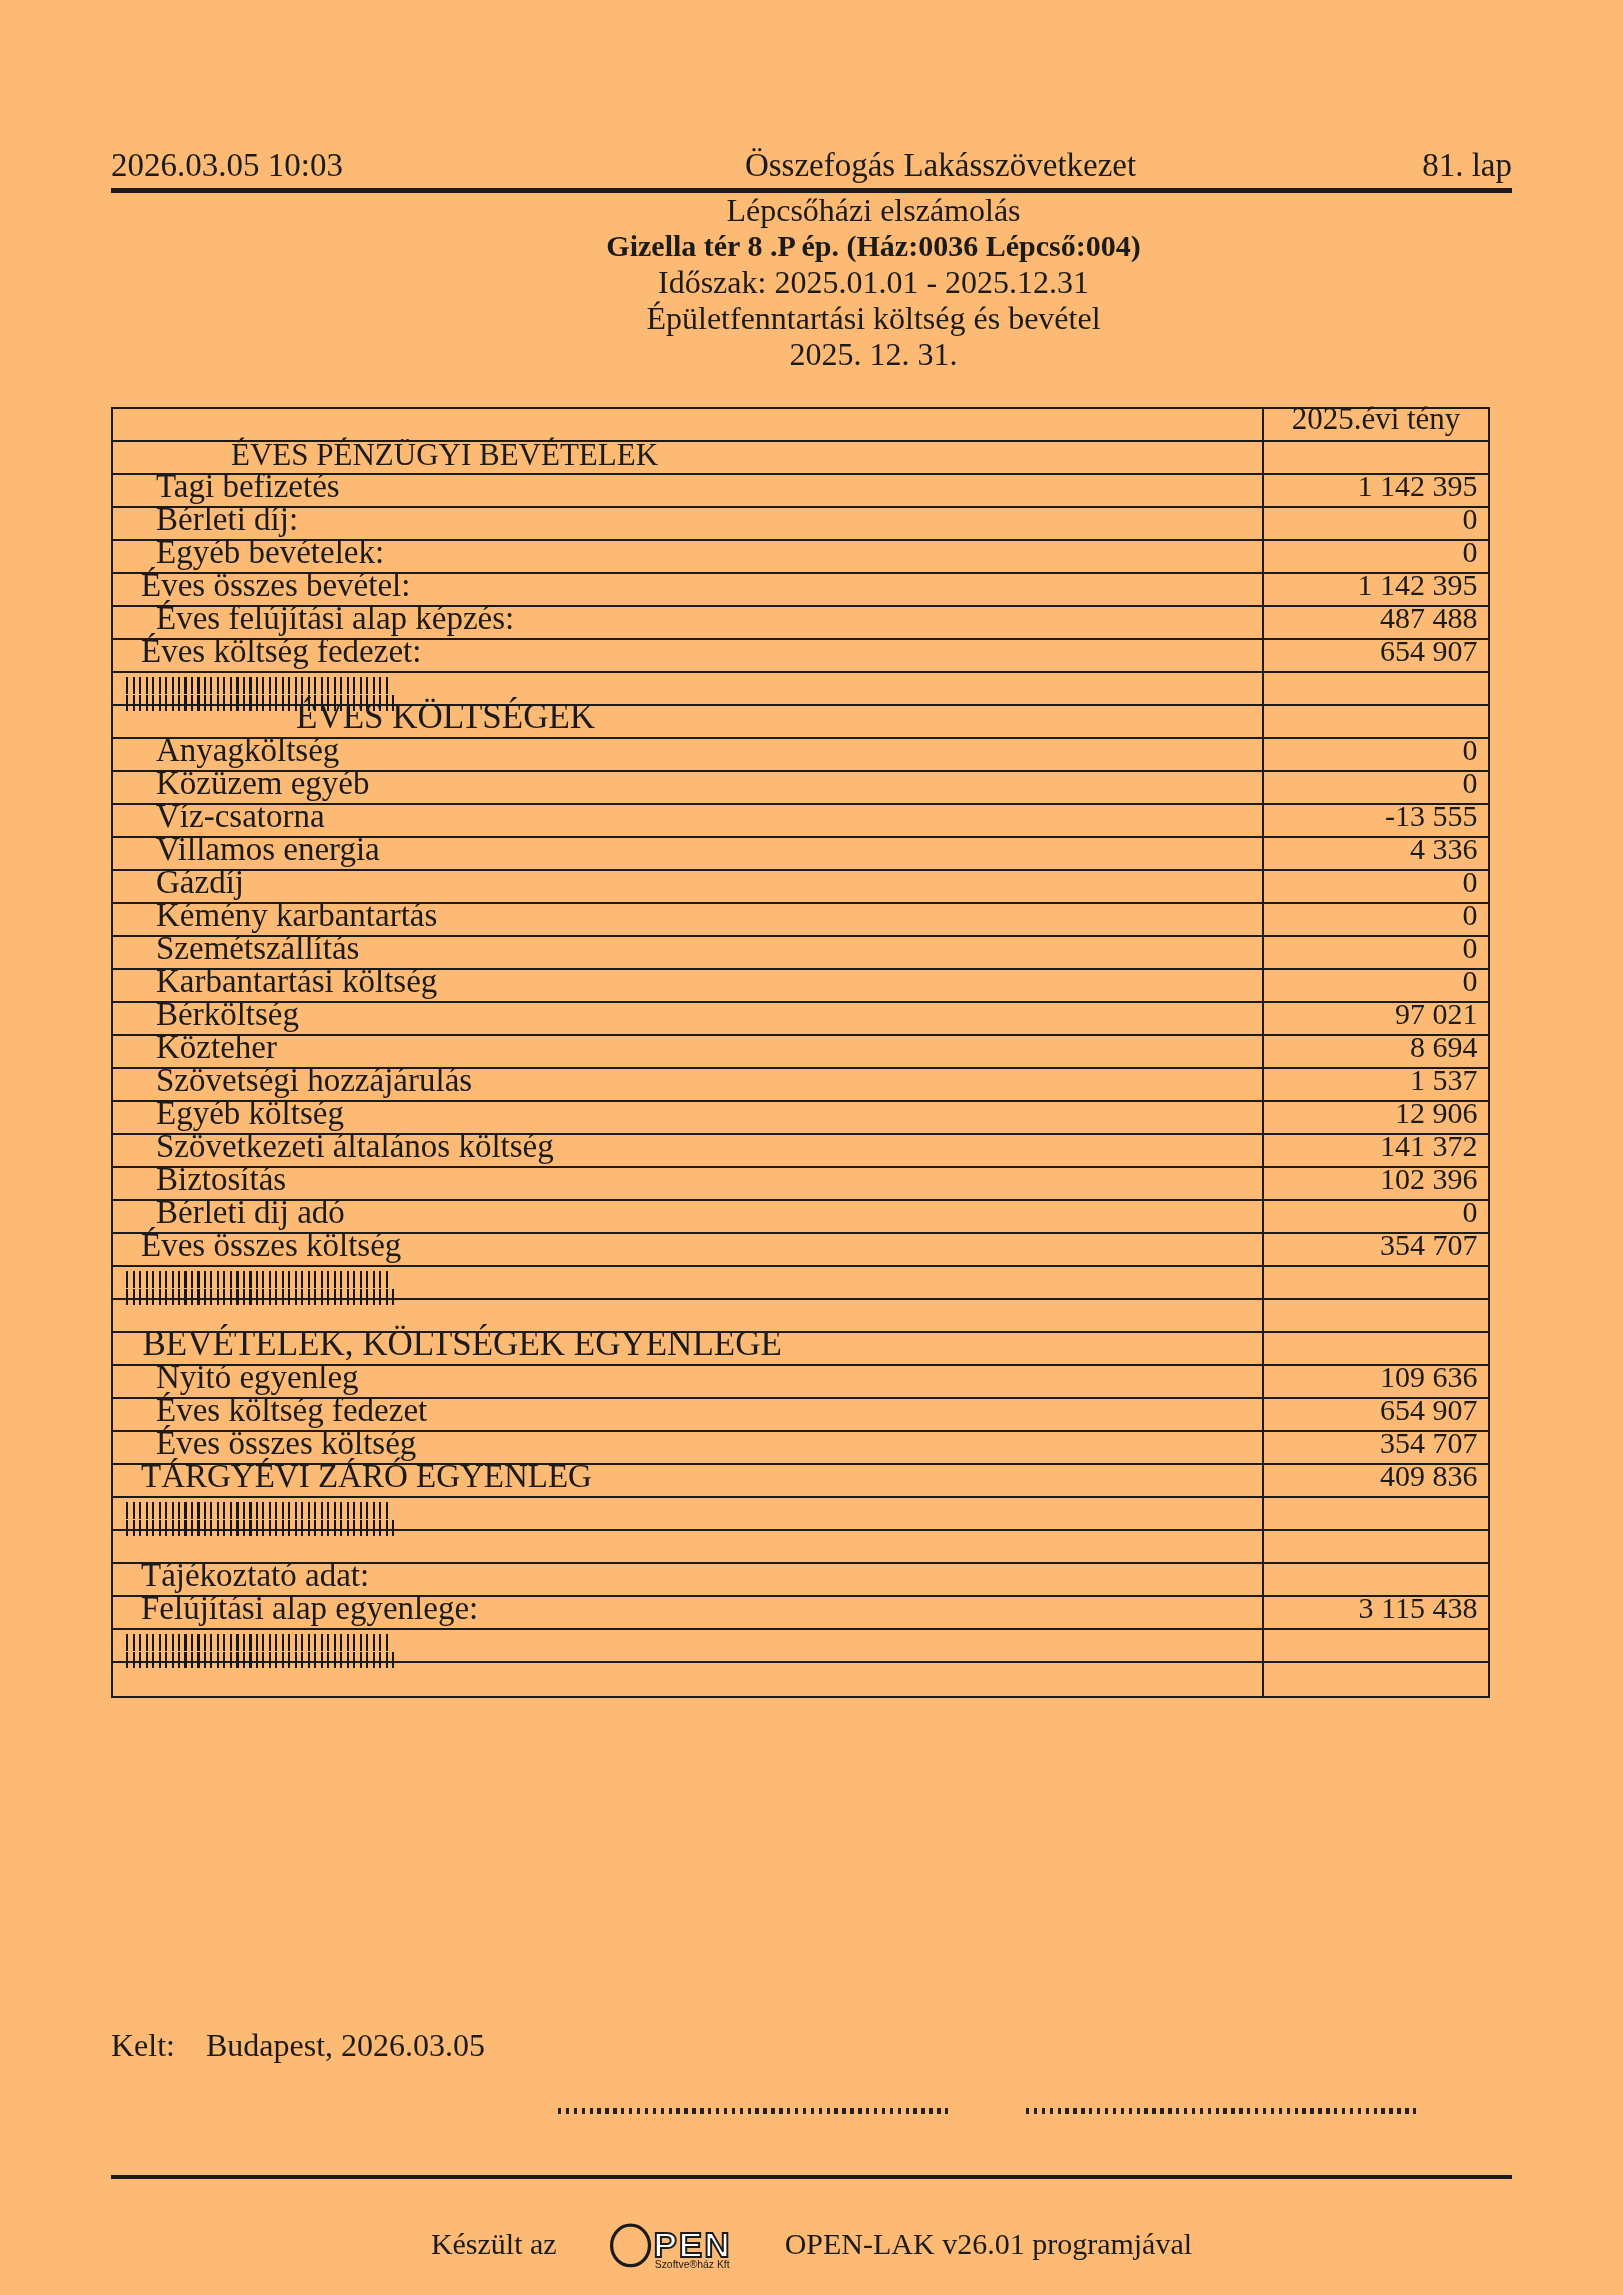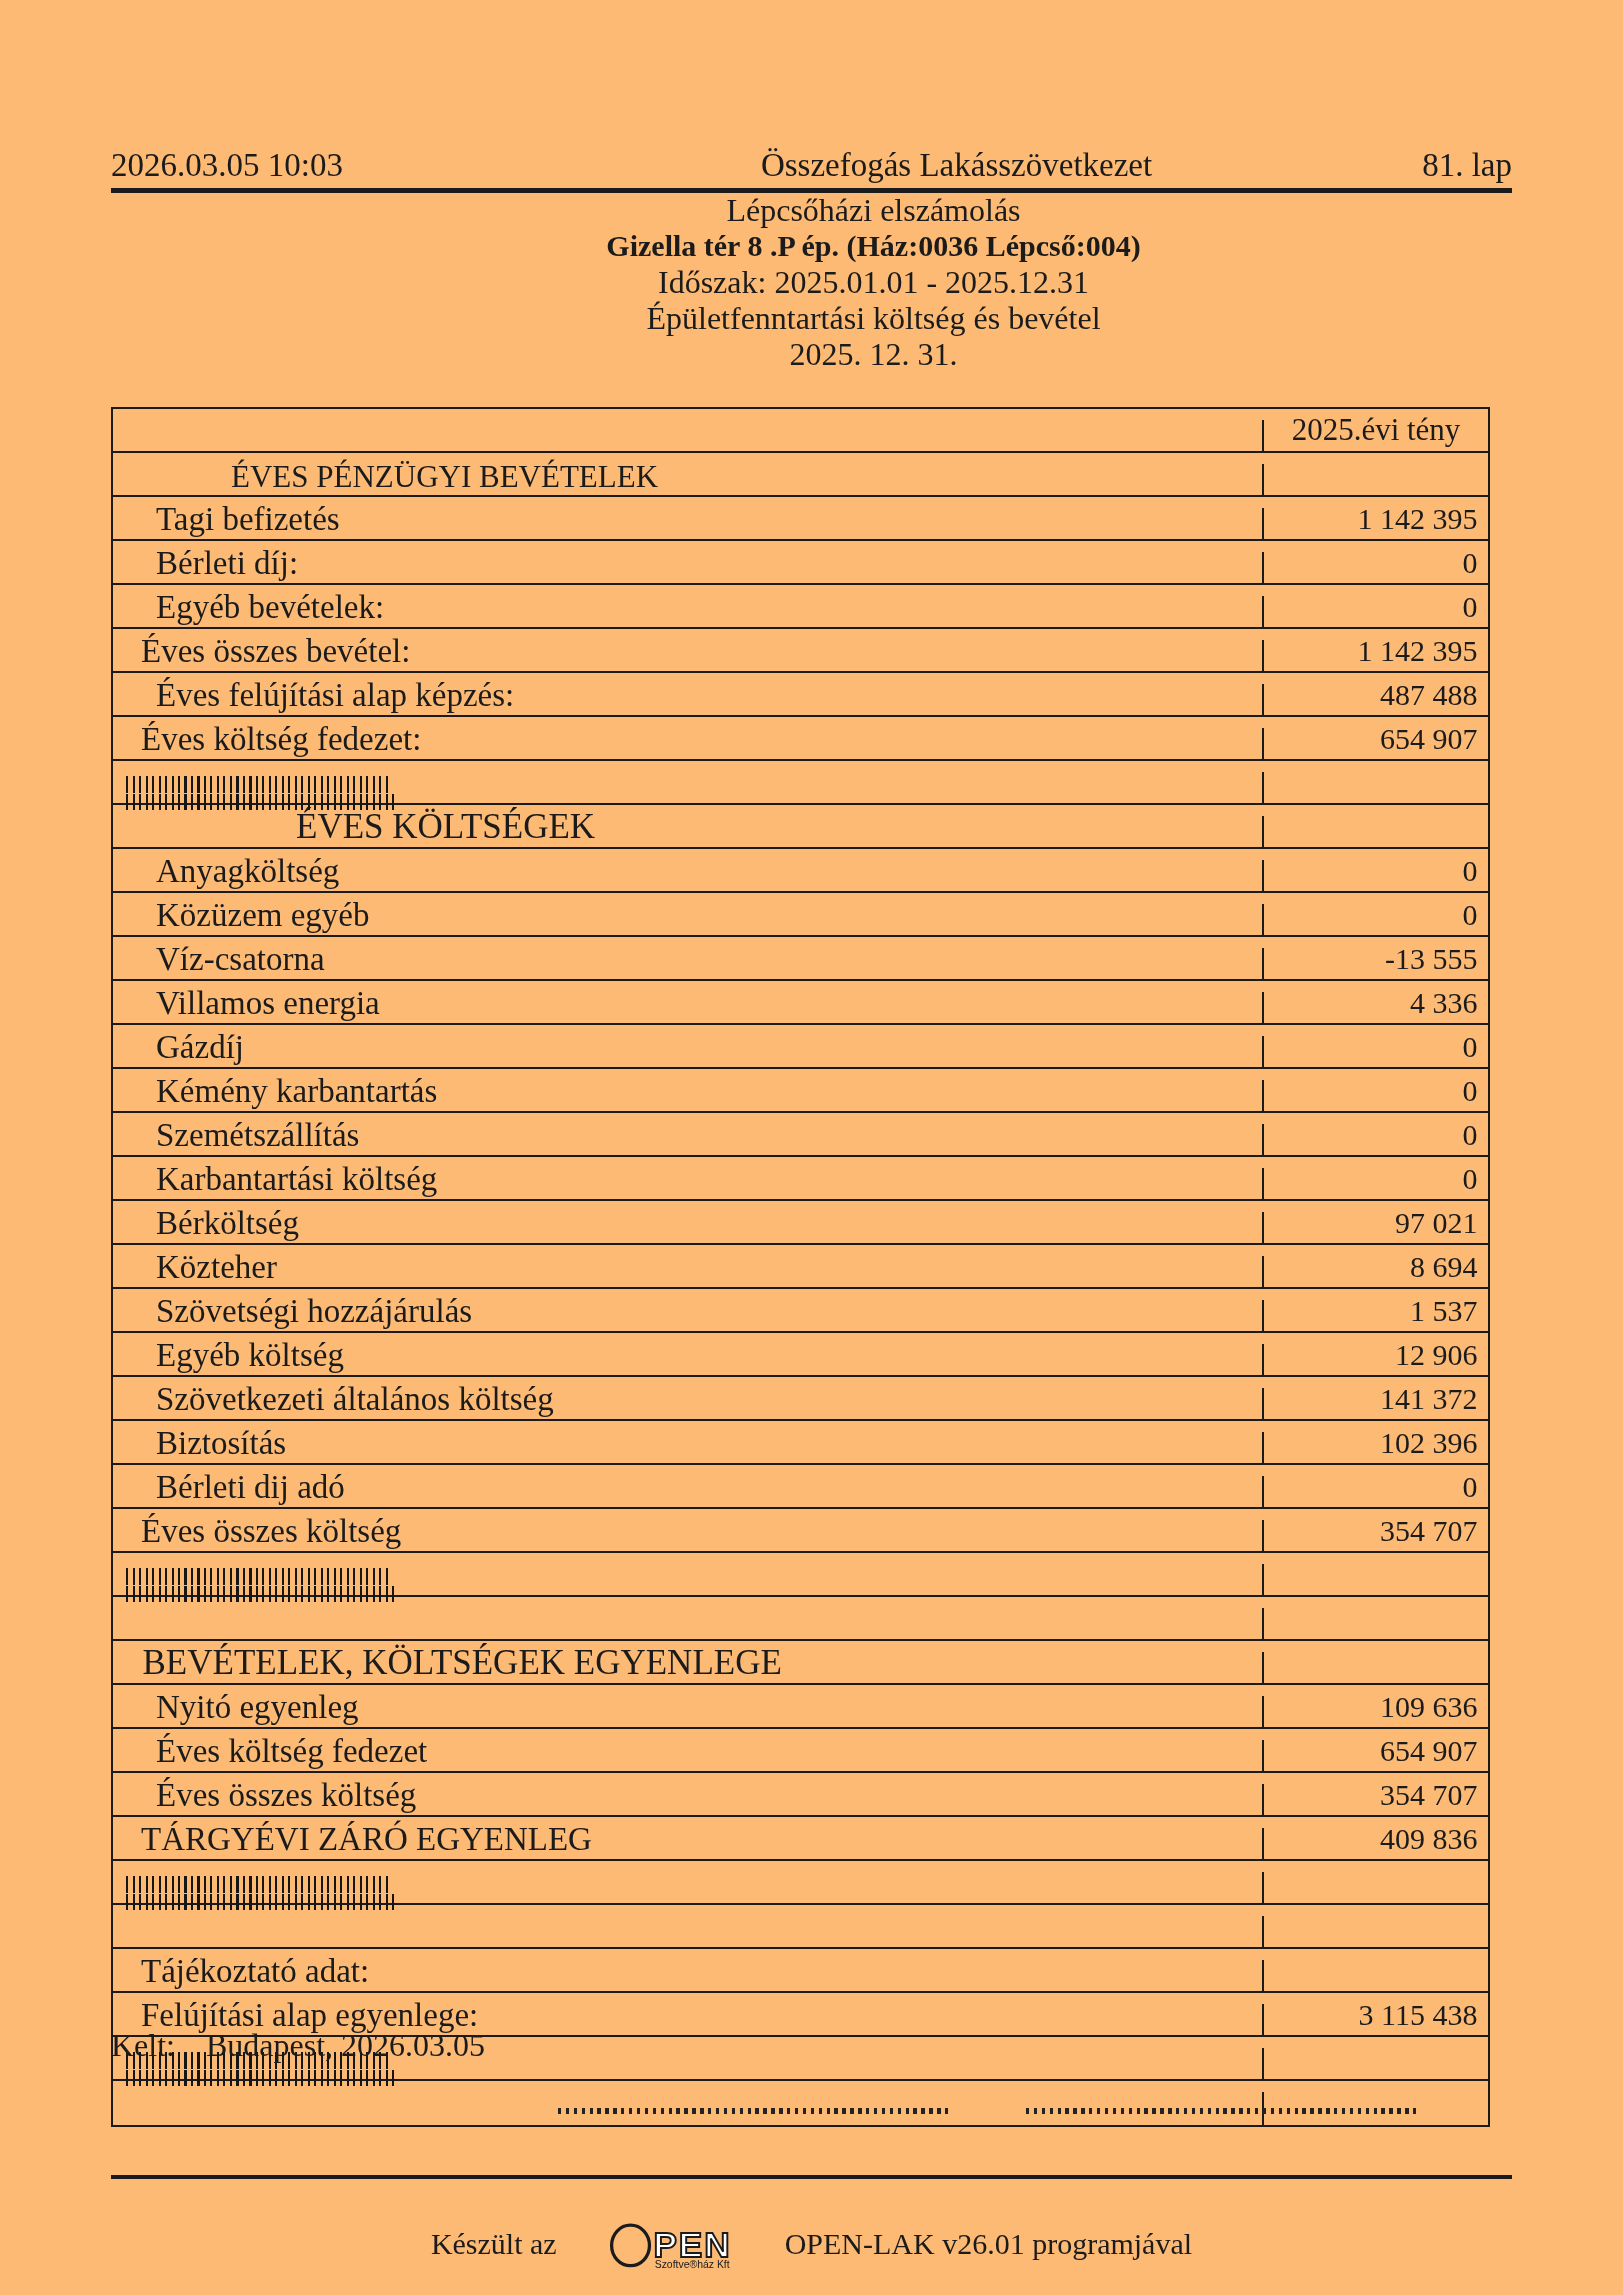--- a/index.html
+++ b/index.html
@@ -10,41 +10,40 @@
     font-family:"Liberation Serif","DejaVu Serif",serif;
     color:#1b1b1b;
     overflow:hidden;
   }
   
   .doc-header{
     position:absolute;top:149px;left:111px;width:1401px;
     display:flex;justify-content:space-between;align-items:baseline;
     font-size:33px;line-height:1;
   }
-  .doc-header .center-text{position:relative;left:74px;}
+  .doc-header .center-text{position:relative;left:58px;}
   .header-rule{
     position:absolute;top:188px;left:111px;width:1401px;height:4.6px;
     background:#1b1b1b;
   }
   
   .titles{
     position:absolute;top:192px;left:0;width:1623px;
     padding-left:124px;box-sizing:border-box;
     text-align:center;font-size:32px;line-height:36px;
   }
   .titles .t-bold{font-weight:bold;font-size:30px;}
   
   .report-table{
     position:absolute;top:407px;left:111px;width:1375px;
     border:2.6px solid #1b1b1b;box-sizing:content-box;
   }
   .trow{
     display:flex;height:33px;box-sizing:border-box;
     border-bottom:2px solid #1b1b1b;
-    margin-top:11px;
   }
   .trow:last-child{border-bottom:none;}
   .cell-label{
     width:1149px;box-sizing:border-box;position:relative;
     display:flex;align-items:flex-end;
     font-size:33px;line-height:1;padding-bottom:3.3px;
     white-space:nowrap;overflow:visible;
   }
   .cell-value{
     flex:1;box-sizing:border-box;border-left:2px solid #1b1b1b;

